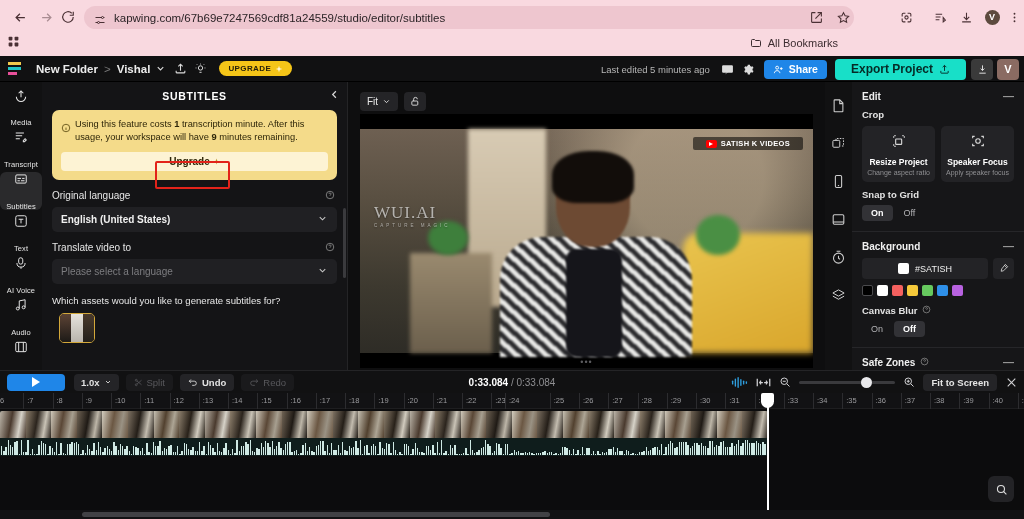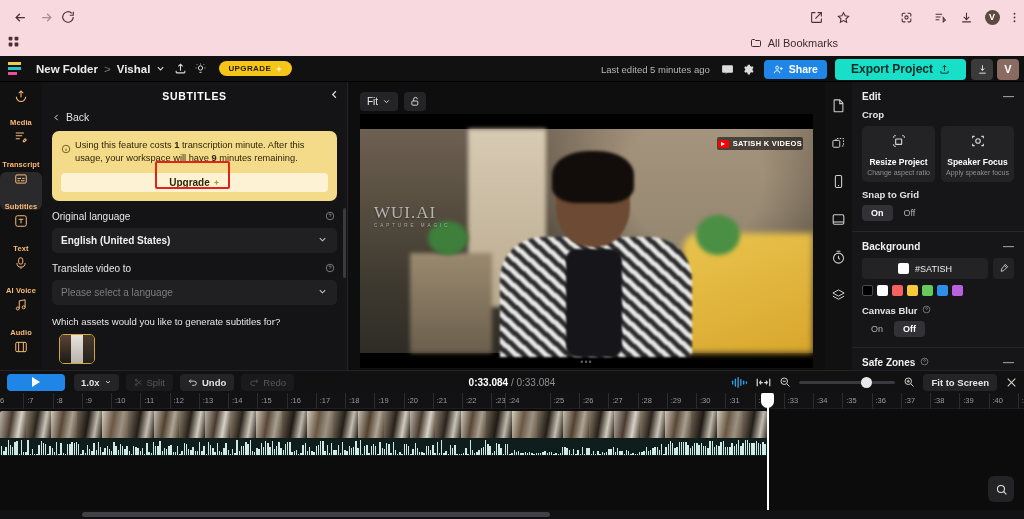--- a/index.html
+++ b/index.html
@@ -86,21 +86,21 @@
   }
 
   
   #left-rail {
     position: absolute; left: 0; top: 82px; width: 42px; height: 288px;
     background: #111112; padding-top: 6px;
   }
   .rail-item {
     width: 42px; height: 38px; display: flex; flex-direction: column;
     align-items: center; justify-content: center; gap: 12px;
-    color: #fdba74; margin-bottom: 4px; font-weight: bold;
+    color: #e5e5e5; margin-bottom: 4px;
   }
   .rail-item.active { background: #2a2a2c; border-radius: 6px; }
   .rail-label { font-size: 7.5px; letter-spacing: .1px; }
 
   
   #subtitles-panel {
     position: absolute; left: 42px; top: 82px; width: 306px; height: 288px;
     background: #141416; border-right: 1px solid #242426;
   }
   #panel-title {
@@ -225,21 +225,21 @@
   #watermark {
     position: absolute; left: 14px; top: 74px; color: rgba(255,255,255,.62);
     font-size: 17px; letter-spacing: 1px; font-family: "Liberation Serif", serif;
     text-shadow: 0 1px 2px rgba(0,0,0,.5);
   }
   #watermark small { display:block; font-size: 4.5px; letter-spacing: 3px;
     text-align:center; opacity:.85; font-family:"Liberation Sans",sans-serif;}
   #channel-badge {
     position: absolute; right: 10px; top: 8px; height: 13px;
     background: rgba(0,0,0,.55); display: flex; align-items: center; gap: 4px;
-    padding: 0 1px; border-radius: 2px;
+    padding: 0 13px; border-radius: 2px;
   }
   #channel-badge .yt {
     width: 11px; height: 8px; background: #ff0000; border-radius: 2px;
     display:flex; align-items:center; justify-content:center;
   }
   #channel-badge .yt::after {
     content:''; border-left: 4px solid #fff;
     border-top: 2.5px solid transparent; border-bottom: 2.5px solid transparent;
   }
   #channel-name { color: #fff; font-size: 7.5px; font-weight: bold; letter-spacing:.3px;}
@@ -404,20 +404,30 @@
   <div class="nav-btn" style="left:36px; opacity:.45">
     <svg width="15" height="15" viewBox="0 0 24 24" fill="none" stroke="currentColor" stroke-width="2">
         <path d="M5 12h14M13 6l6 6-6 6"></path>
       </svg>
   </div>
   <div class="nav-btn" style="left:58px">
     <svg width="14" height="14" viewBox="0 0 24 24" fill="none" stroke="currentColor" stroke-width="2">
         <path d="M21 12a9 9 0 1 1-2.6-6.4"></path>
         <path d="M21 3v6h-6"></path>
       </svg>
+  </div>
+  <div id="omnibox">
+    <span class="site-icon">
+      <svg width="12" height="12" viewBox="0 0 24 24" fill="none" stroke="currentColor" stroke-width="2">
+          <path d="M3 7h13M19 7h2M3 17h5M11 17h10"></path>
+          <circle cx="17" cy="7" r="2"></circle>
+          <circle cx="9" cy="17" r="2"></circle>
+        </svg>
+    </span>
+    <span id="url-text">kapwing.com/67b69e7247569cdf81a24559/studio/editor/subtitles</span>
   </div>
   <div class="chrome-icon" style="left:806px">
     <svg width="13" height="13" viewBox="0 0 24 24" fill="none" stroke="currentColor" stroke-width="2">
         <path d="M14 3h7v7"></path>
         <path d="M10 14L21 3"></path>
         <path d="M21 14v6a1 1 0 0 1-1 1H4a1 1 0 0 1-1-1V4a1 1 0 0 1 1-1h6"></path>
       </svg>
   </div>
   <div class="chrome-icon" style="left:833px">
     <svg width="13" height="13" viewBox="0 0 24 24" fill="none" stroke="currentColor" stroke-width="2">
@@ -612,26 +622,20 @@
 </div>
 
 <div id="subtitles-panel">
   <div id="panel-title">SUBTITLES</div>
   <span id="collapse-icon">
     <svg width="11" height="11" viewBox="0 0 24 24" fill="none" stroke="currentColor" stroke-width="2.6">
         <path d="M15 5l-7 7 7 7"></path>
       </svg>
   </span>
 
-  <div id="back-row">
-    <svg width="9" height="9" viewBox="0 0 24 24" fill="none" stroke="currentColor" stroke-width="2.6">
-        <path d="M15 5l-7 7 7 7"></path>
-      </svg>
-    <span>Back</span>
-  </div>
 
   <div id="upgrade-callout">
     <span id="info-icon">
       <svg width="10" height="10" viewBox="0 0 24 24" fill="none" stroke="currentColor" stroke-width="2">
           <circle cx="12" cy="12" r="9"></circle>
           <path d="M12 11v6M12 7.5v.01"></path>
         </svg>
     </span>
     <div id="callout-text"><span>Using this feature costs </span><b>1</b><span> transcription minute. After this usage, your workspace will have </span><b>9</b><span> minutes remaining.</span></div>
     <div id="upgrade-inner">

